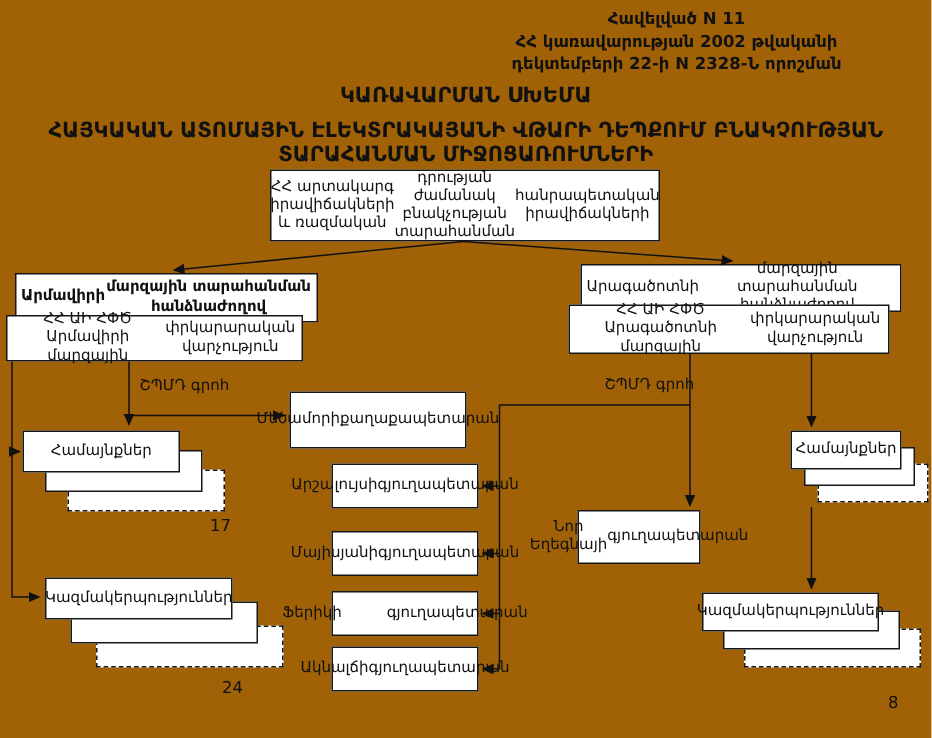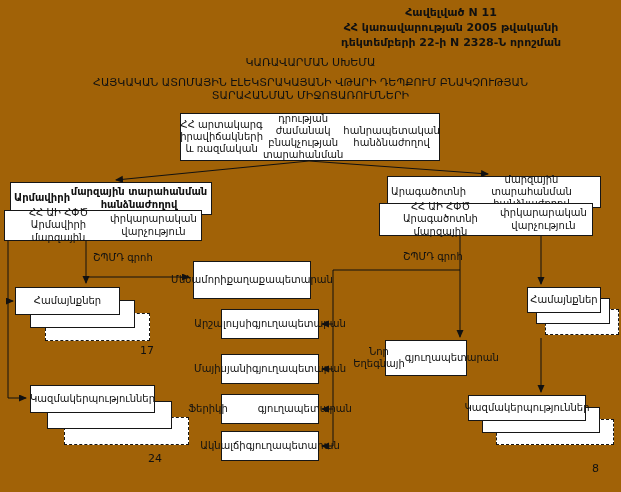--- a/index.html
+++ b/index.html
@@ -8,21 +8,21 @@
   .box{position:absolute;border:1px solid #161616;background:#fff;display:flex;
        justify-content:center;align-items:center;text-align:center;font-size:10px;line-height:1.22;
        padding:1px 3px;box-sizing:border-box;}
   .ghost{position:absolute;border:1px solid #161616;background:#fff;box-sizing:border-box;}
   .dashed{border-style:dashed;}
   .z1{z-index:1}.z2{z-index:2}.z3{z-index:3}
   .lbl{position:absolute;font-size:10px;white-space:nowrap;}
   .num{position:absolute;font-size:11px;}
   .hdr{position:absolute;top:6px;left:336px;width:230px;text-align:center;font-weight:bold;
        font-size:11px;line-height:1.35;}
-  .ttl{position:absolute;top:56px;left:0;width:621px;text-align:center;font-weight:normal;font-size:11px;}
+  .ttl{position:absolute;top:56px;left:0;width:621px;text-align:center;font-weight:bold;font-size:14px;}
   .ttl .t1{margin-bottom:7px;}
   svg.conn{position:absolute;left:0;top:0;z-index:4;pointer-events:none;}
 </style>
 </head>
 <body>
 
 <div class="canvas">
 
   <svg class="conn" width="621" height="492">
     <defs>
@@ -43,34 +43,34 @@
       <line x1="333" y1="369" x2="322" y2="369" marker-end="url(#arr)"></line>
       <line x1="333" y1="409" x2="322" y2="409" marker-end="url(#arr)"></line>
       <line x1="333" y1="446" x2="322" y2="446" marker-end="url(#arr)"></line>
       <line x1="541" y1="236" x2="541" y2="284" marker-end="url(#arr)"></line>
       <line x1="541" y1="338" x2="541" y2="392" marker-end="url(#arr)"></line>
     </g>
   </svg>
 
   <div class="hdr">
     <div>Հավելված N 11</div>
-    <div>ՀՀ կառավարության 2005 թվականի</div>
+    <div>ՀՀ կառավարության 2002 թվականի</div>
     <div>դեկտեմբերի 22-ի N 2328-Ն որոշման</div>
   </div>
 
   <div class="ttl">
     <div class="t1">ԿԱՌԱՎԱՐՄԱՆ ՍԽԵՄԱ</div>
     <div>ՀԱՅԿԱԿԱՆ ԱՏՈՄԱՅԻՆ ԷԼԵԿՏՐԱԿԱՅԱՆԻ ՎԹԱՐԻ ԴԵՊՔՈՒՄ ԲՆԱԿՉՈՒԹՅԱՆ</div>
     <div>ՏԱՐԱՀԱՆՄԱՆ ՄԻՋՈՑԱՌՈՒՄՆԵՐԻ</div>
   </div>
 
   <div class="box z2" style="left:180px;top:113px;width:260px;height:48px;">
     <span>ՀՀ արտակարգ իրավիճակների և ռազմական</span>
     <span>դրության ժամանակ բնակչության տարահանման</span>
-    <span>հանրապետական հանձնաժողով</span>
+    <span>հանրապետական իրավիճակների</span>
   </div>
 
   <div class="box z1" style="left:10px;top:182px;width:202px;height:33px;font-weight:bold;">
     <span>Արմավիրի</span>
     <span>մարզային տարահանման հանձնաժողով</span>
   </div>
   <div class="box z2" style="left:4px;top:210px;width:198px;height:31px;">
     <span>ՀՀ ԱԻ ՀՓԾ Արմավիրի մարզային</span>
     <span>փրկարարական վարչություն</span>
   </div>

